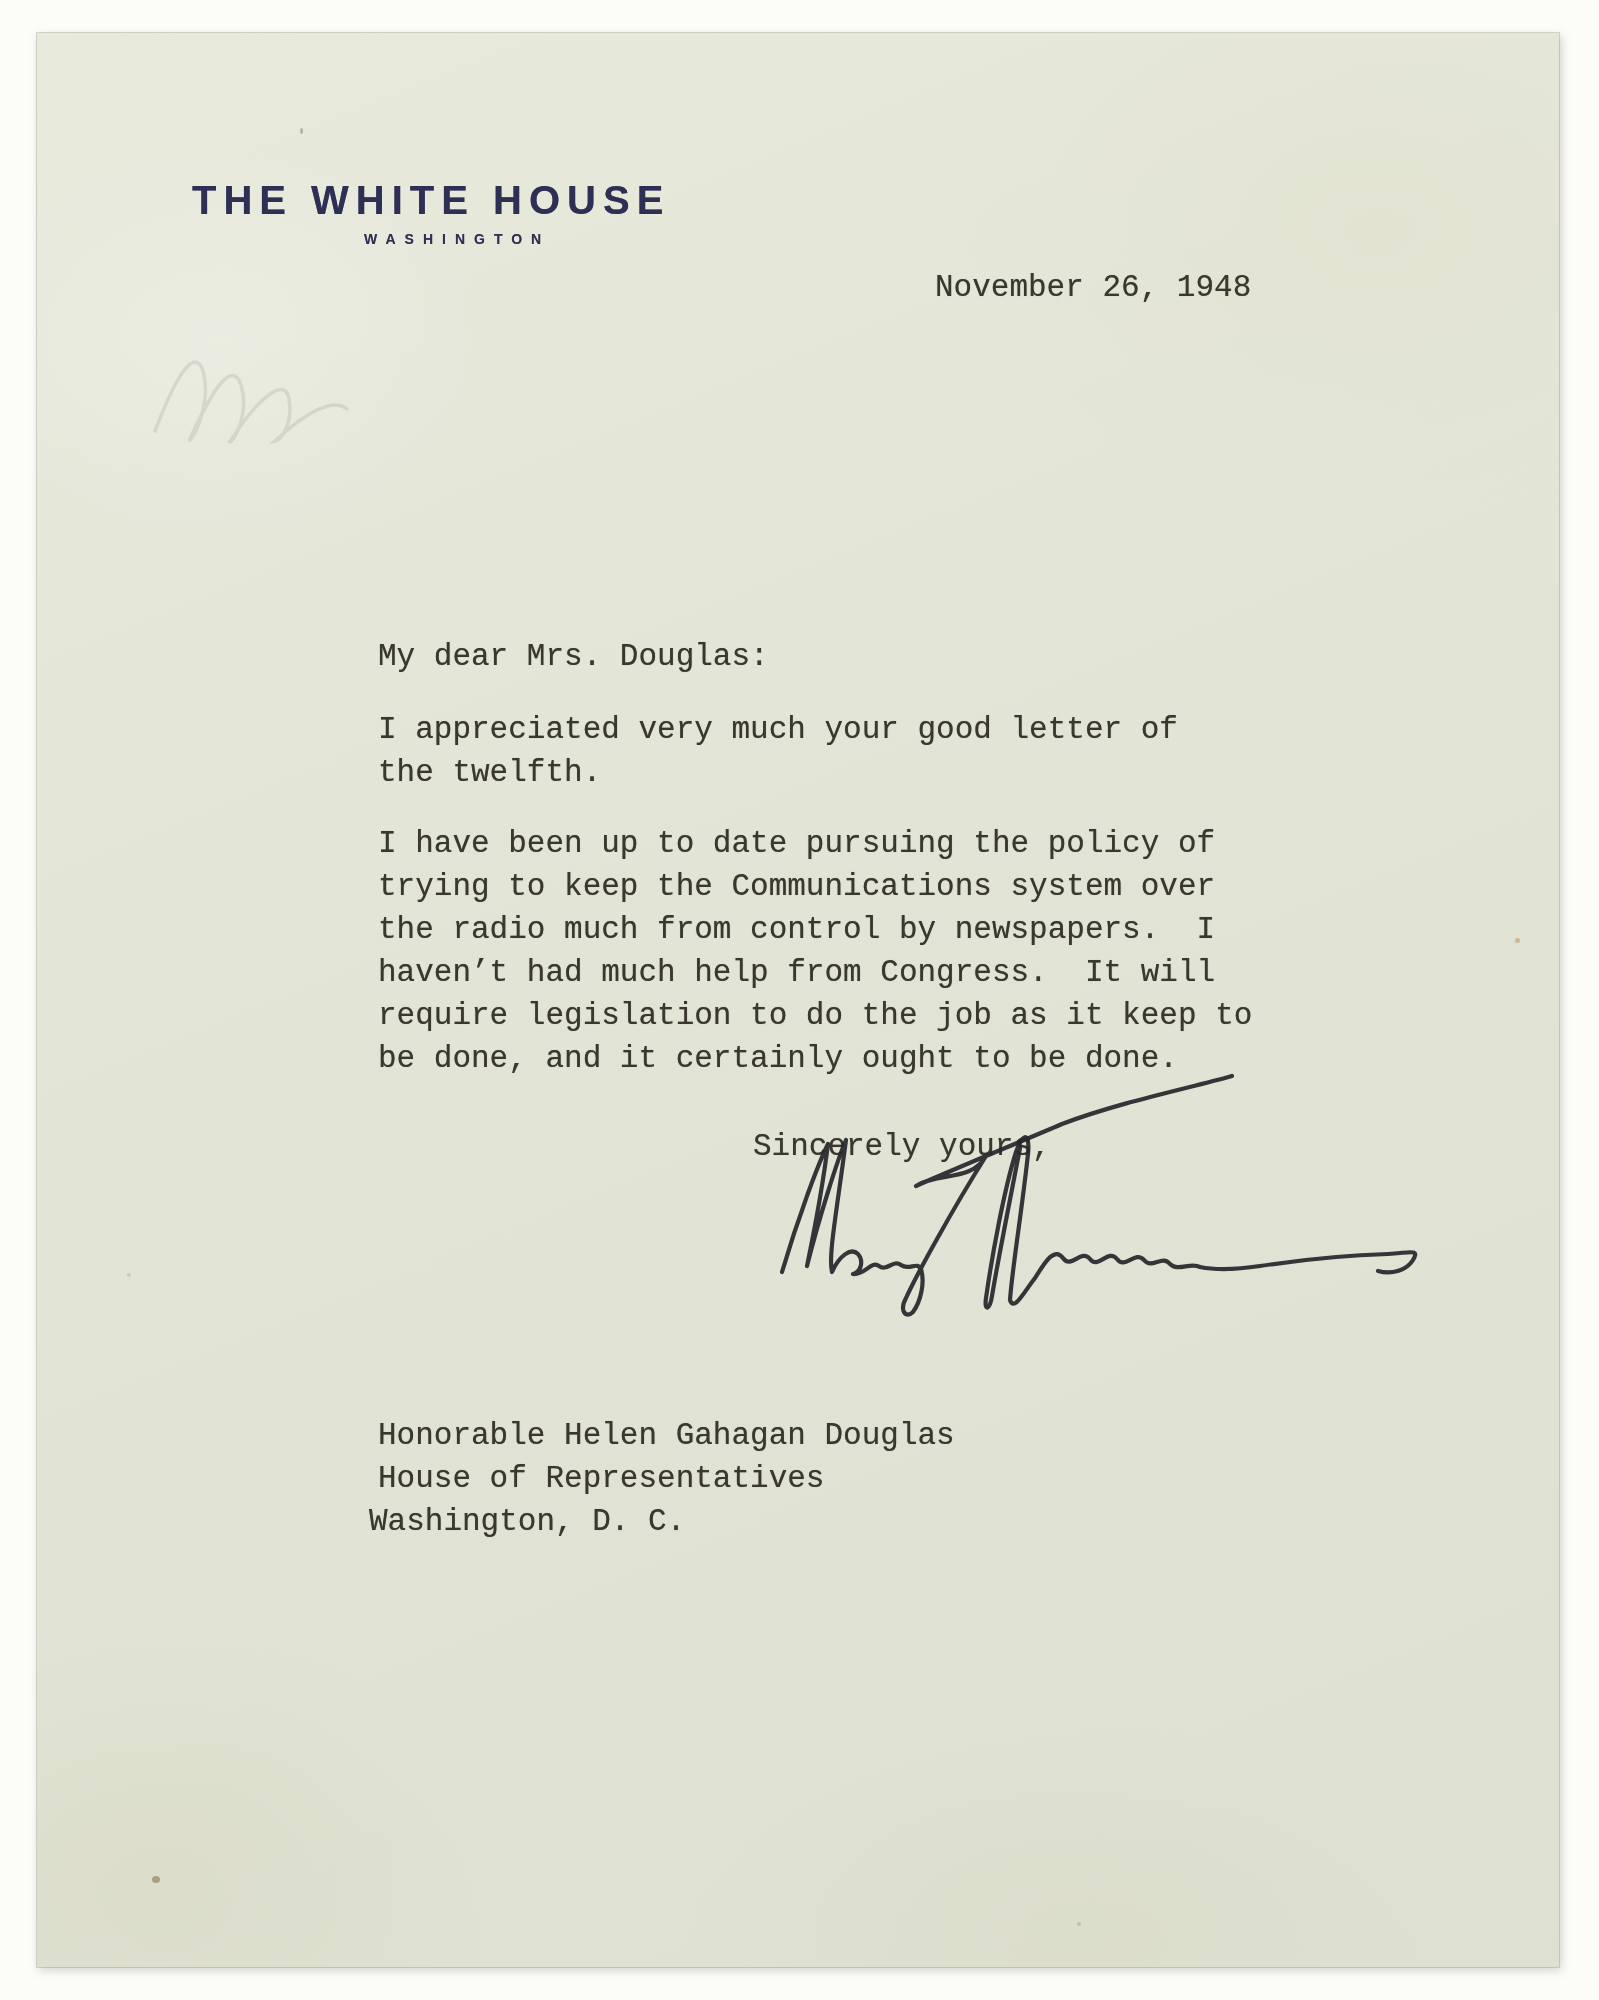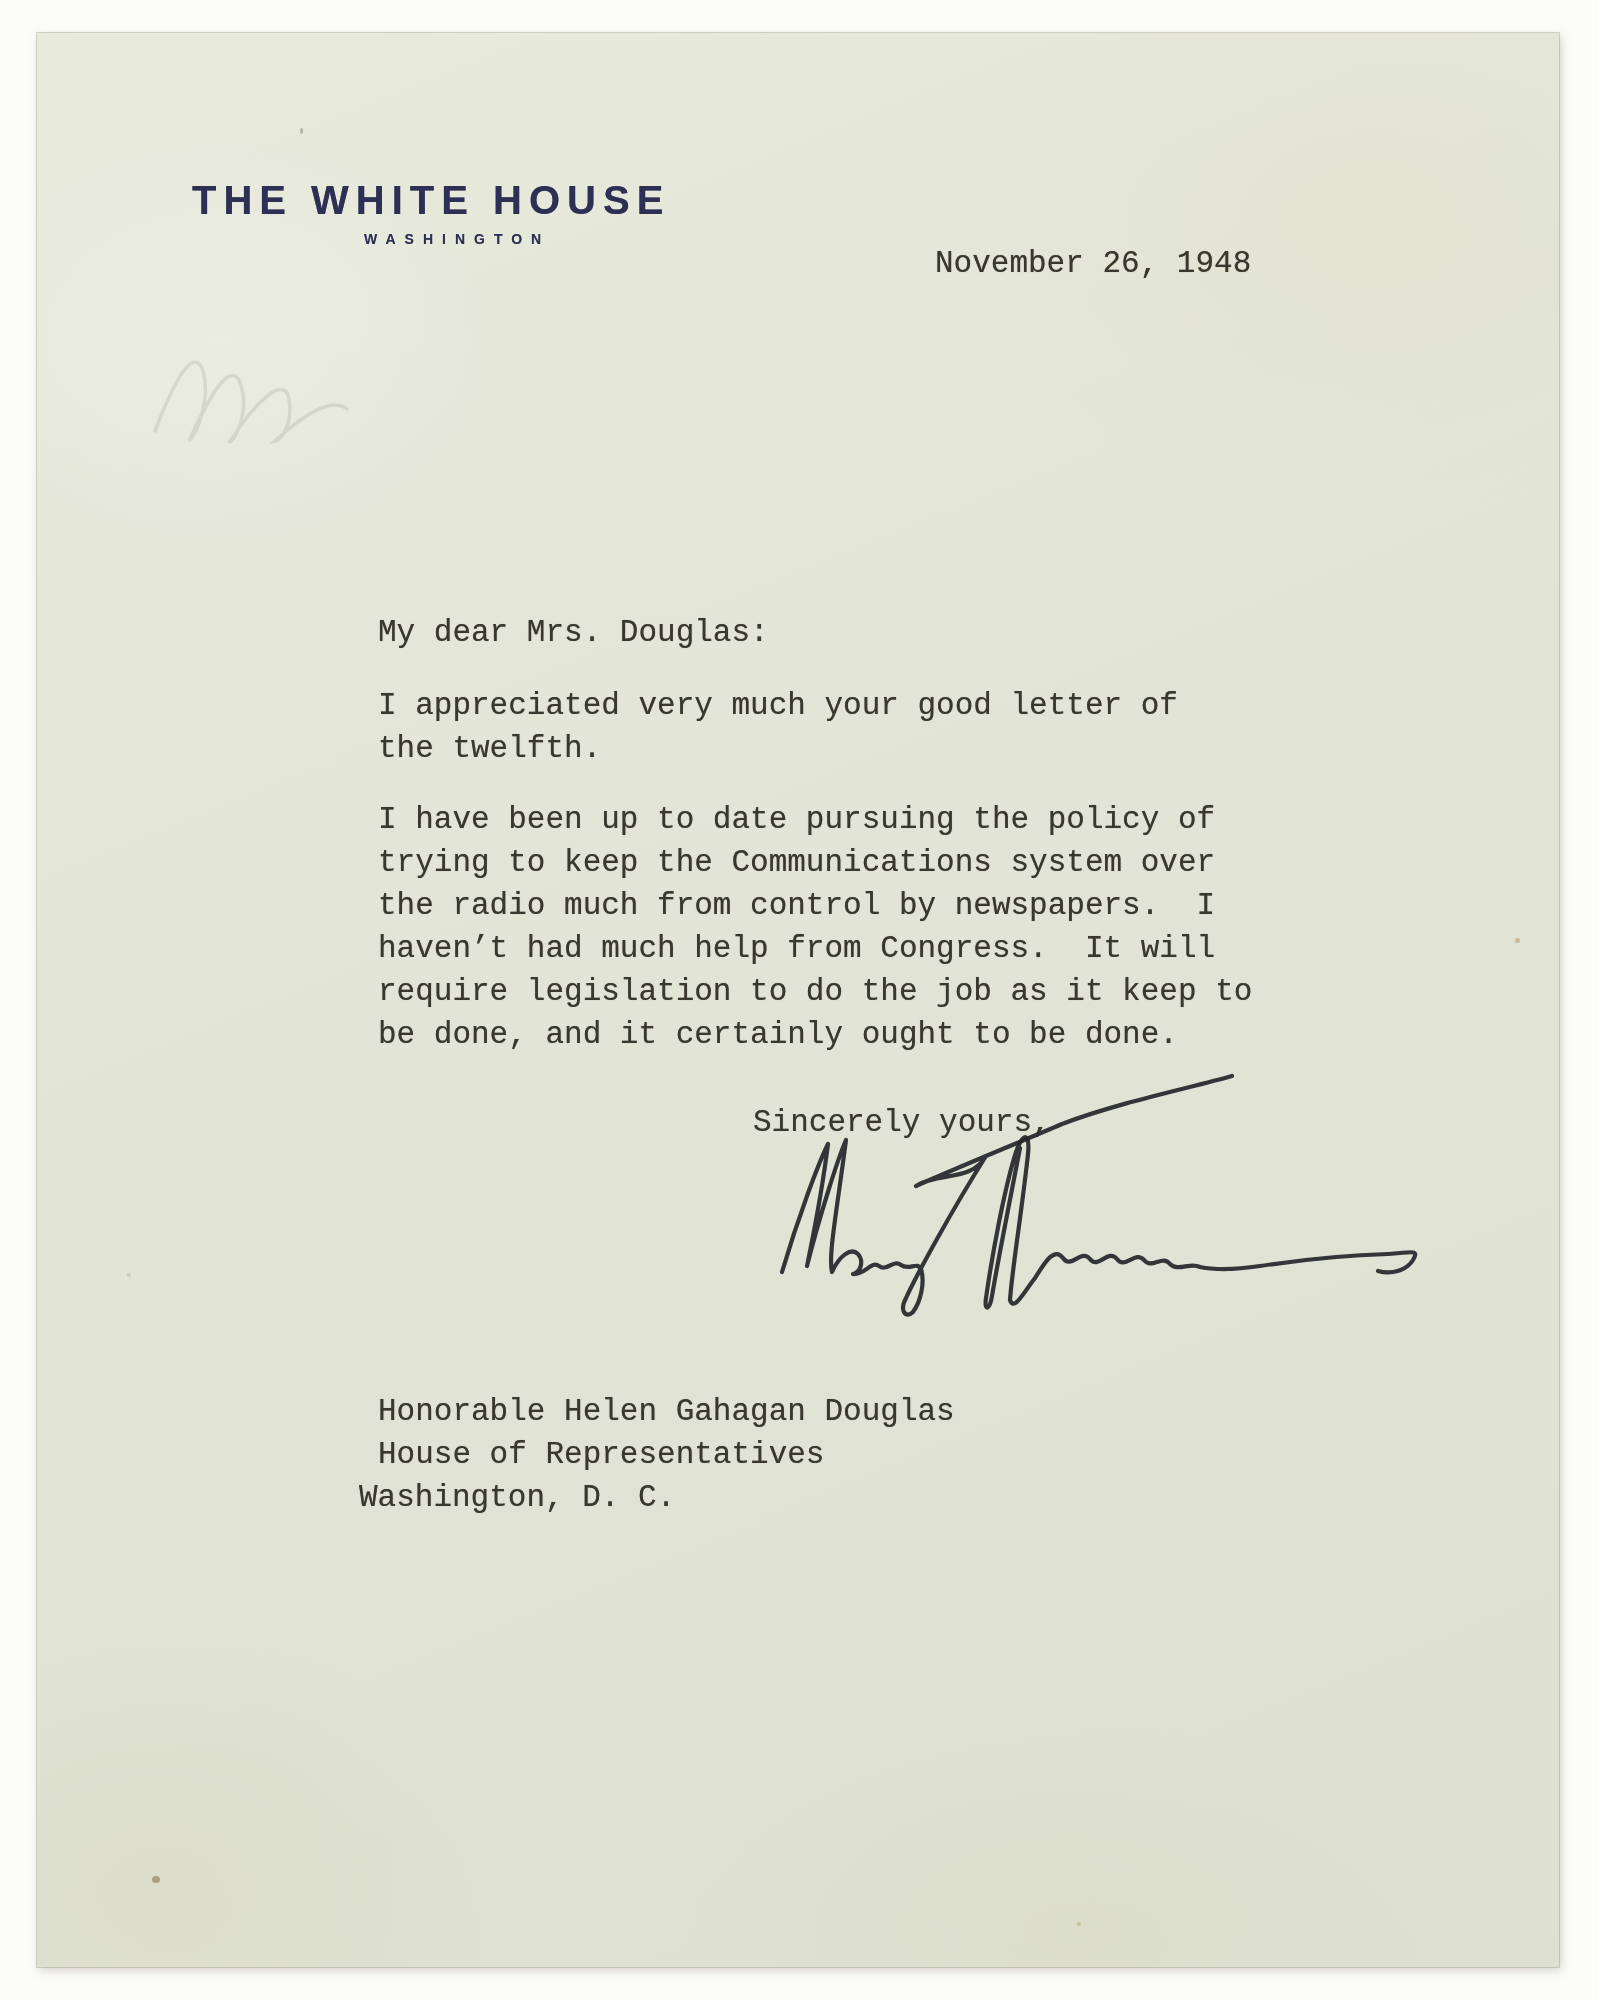--- a/index.html
+++ b/index.html
@@ -37,35 +37,36 @@
     color:#2d3054;white-space:pre;line-height:1;
     text-shadow:0 0 0.5px rgba(45,48,84,0.5);
   }
   
   .tw{
     position:absolute;
     font-family:"Liberation Mono", monospace;
     font-size:31px;line-height:36px;
     color:#39372e;white-space:pre;
     text-shadow:0 0 0.7px rgba(50,48,38,0.55);
+    margin-top:24px;
   }
   .date{left:898px;top:213px;}
   .salutation{left:341px;top:582px;}
   .p1-0{left:341px;top:655px;}
   .p1-1{left:341px;top:698px;}
   .p2-0{left:341px;top:769px;text-align:center;}
   .p2-1{left:341px;top:812px;}
   .p2-2{left:341px;top:855px;}
   .p2-3{left:341px;top:898px;}
   .p2-4{left:341px;top:941px;}
   .p2-5{left:341px;top:984px;}
   .closing{left:716px;top:1072px;}
   .addr-0{left:341px;top:1361px;}
   .addr-1{left:341px;top:1404px;}
-  .addr-2{left:322px;top:1447px;}
+  .addr-2{left:332px;top:1447px;}
   
   .signature{position:absolute;left:683px;top:1027px;width:760px;height:320px;}
   .signature path{
     fill:none;stroke:#26282c;stroke-width:4.2;
     stroke-linecap:round;stroke-linejoin:round;opacity:0.93;
   }
   .sr{position:absolute;width:1px;height:1px;overflow:hidden;clip-path:inset(50%);}
   
   .pencil{position:absolute;left:100px;top:280px;width:300px;height:160px;}
   .pencil path{fill:none;stroke:#90907f;stroke-width:3.5;stroke-linecap:round;opacity:0.22;}

